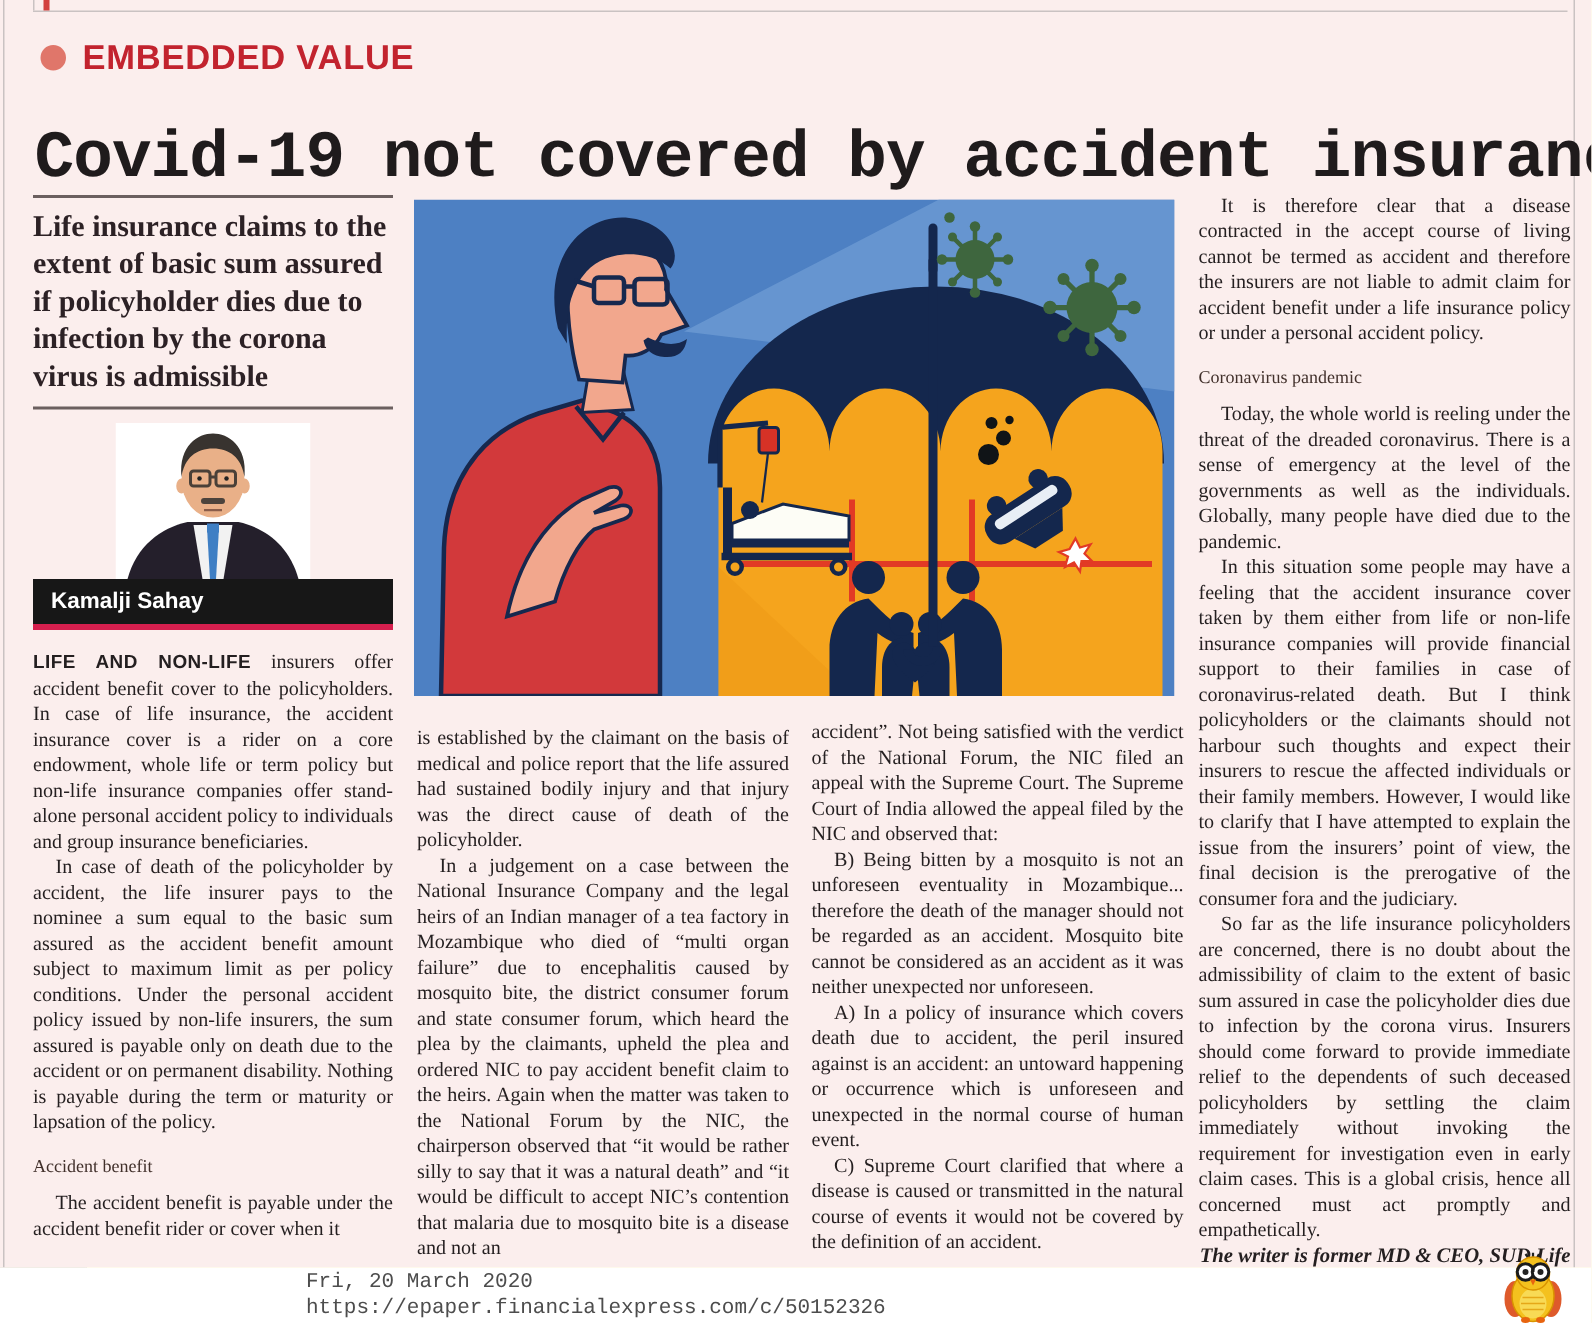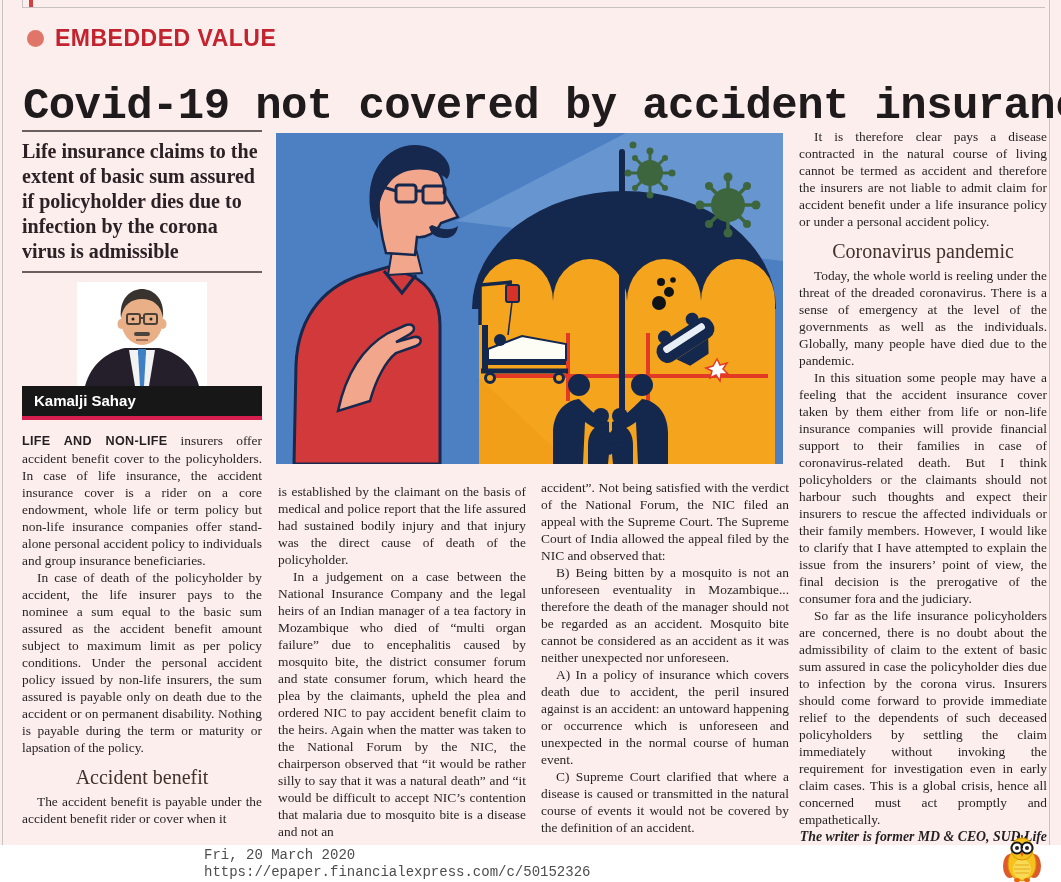--- a/index.html
+++ b/index.html
@@ -22,22 +22,22 @@
   .kicker-label{font-family:"Liberation Sans",sans-serif;font-weight:bold;font-size:23px;
                 color:var(--accent_red);letter-spacing:0.5px;}
 
   .headline{position:absolute;left:23px;top:52px;width:1015px;
             font-family:Liberation Mono, monospace;font-weight:bold;font-size:44px;
             letter-spacing:-0.6px;color:var(--headline_ink);white-space:nowrap;}
 
   .col{position:absolute;font-size:13.4px;line-height:17px;color:var(--text_ink);text-align:justify;}
   .col p{margin:0;}
   .col p.ind{text-indent:15px;}
-  .subhead{font-size:20px;line-height:24px;color:var(--subhead_ink);margin:9px 0 4px;
-           text-align:center;font-weight:normal;}
+  .subhead{font-size:12px;line-height:24px;color:var(--subhead_ink);margin:9px 0 4px;
+           text-align:left;font-weight:normal;}
   .lead-in{font-family:"Liberation Sans",sans-serif;font-weight:bold;font-size:12.6px;letter-spacing:0.3px;}
 
   .col1{left:22px;top:130px;width:240px;}
   .rule{border:none;border-top:2px solid #6b5f5f;margin:0;}
   .standfirst{font-weight:bold;font-size:20px;line-height:25px;color:#2c2125;text-align:left;margin:7px 0;}
   .photo{display:block;margin:9px auto 0;}
   .namebar{background:var(--bar_black);color:#ffffff;font-family:"Liberation Sans",sans-serif;
            font-weight:bold;font-size:15px;line-height:22px;padding:4px 0 4px 12px;}
   .name-underline{height:4px;background:var(--name_underline);}
   .col1-body{margin-top:12px;}
@@ -241,21 +241,21 @@
   </div>
 
   <div class="col col3">
     <p>accident”. Not being satisfied with the verdict of the National Forum, the NIC filed an appeal with the Supreme Court. The Supreme Court of India allowed the appeal filed by the NIC and observed that:</p>
     <p class="ind">B) Being bitten by a mosquito is not an unforeseen eventuality in Mozambique... therefore the death of the manager should not be regarded as an accident. Mosquito bite cannot be considered as an accident as it was neither unexpected nor unforeseen.</p>
     <p class="ind">A) In a policy of insurance which covers death due to accident, the peril insured against is an accident: an untoward happening or occurrence which is unforeseen and unexpected in the normal course of human event.</p>
     <p class="ind">C) Supreme Court clarified that where a disease is caused or transmitted in the natural course of events it would not be covered by the definition of an accident.</p>
   </div>
 
   <div class="col col4">
-    <p class="ind">It is therefore clear pays a disease contracted in the natural course of living cannot be termed as accident and therefore the insurers are not liable to admit claim for accident benefit under a life insurance policy or under a personal accident policy.</p>
+    <p class="ind">It is therefore clear that a disease contracted in the accept course of living cannot be termed as accident and therefore the insurers are not liable to admit claim for accident benefit under a life insurance policy or under a personal accident policy.</p>
     <h2 class="subhead">Coronavirus pandemic</h2>
     <p class="ind">Today, the whole world is reeling under the threat of the dreaded coronavirus. There is a sense of emergency at the level of the governments as well as the individuals. Globally, many people have died due to the pandemic.</p>
     <p class="ind">In this situation some people may have a feeling that the accident insurance cover taken by them either from life or non-life insurance companies will provide financial support to their families in case of coronavirus-related death. But I think policyholders or the claimants should not harbour such thoughts and expect their insurers to rescue the affected individuals or their family members. However, I would like to clarify that I have attempted to explain the issue from the insurers’ point of view, the final decision is the prerogative of the consumer fora and the judiciary.</p>
     <p class="ind">So far as the life insurance policyholders are concerned, there is no doubt about the admissibility of claim to the extent of basic sum assured in case the policyholder dies due to infection by the corona virus. Insurers should come forward to provide immediate relief to the dependents of such deceased policyholders by settling the claim immediately without invoking the requirement for investigation even in early claim cases. This is a global crisis, hence all concerned must act promptly and empathetically.</p>
     <p class="byline">The writer is former MD &amp; CEO, SUD Life</p>
   </div>
 
   <div class="footer">
     <div class="meta-block">
       <div>Fri, 20 March 2020</div>

